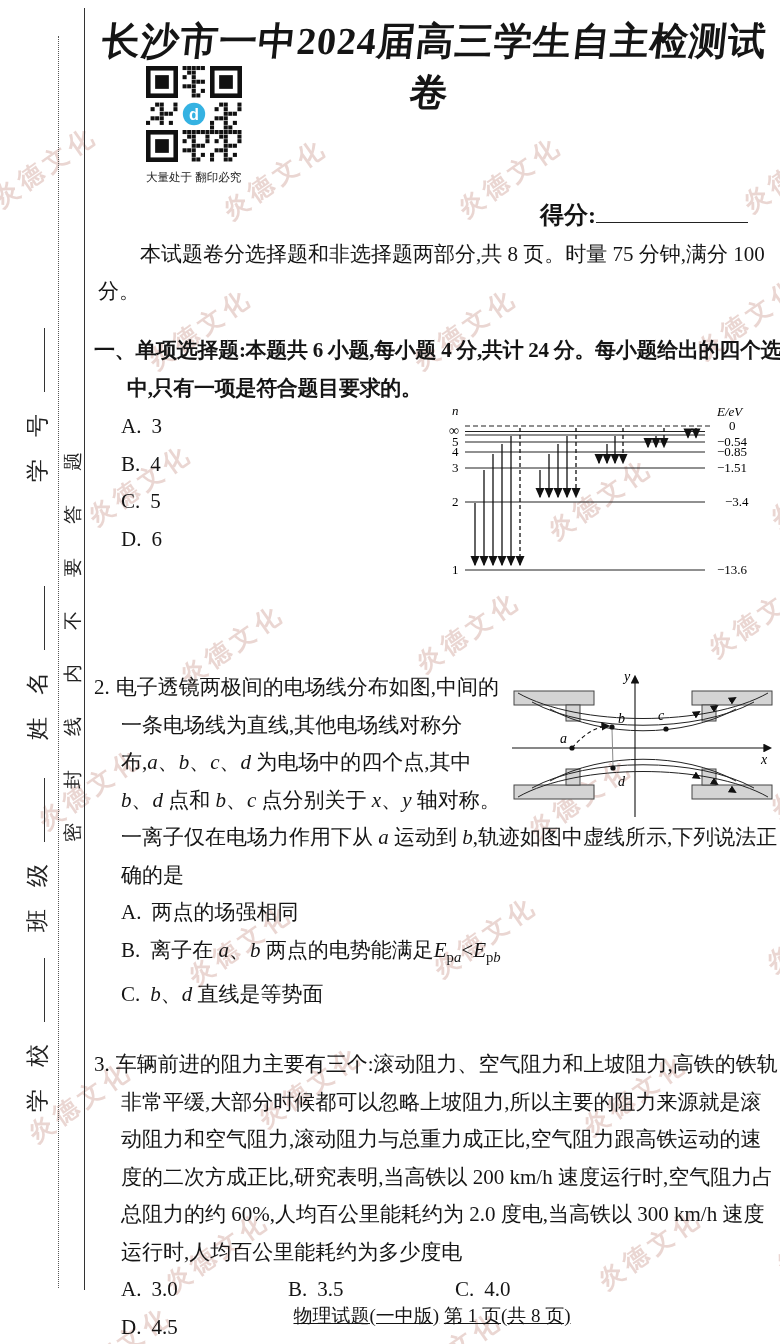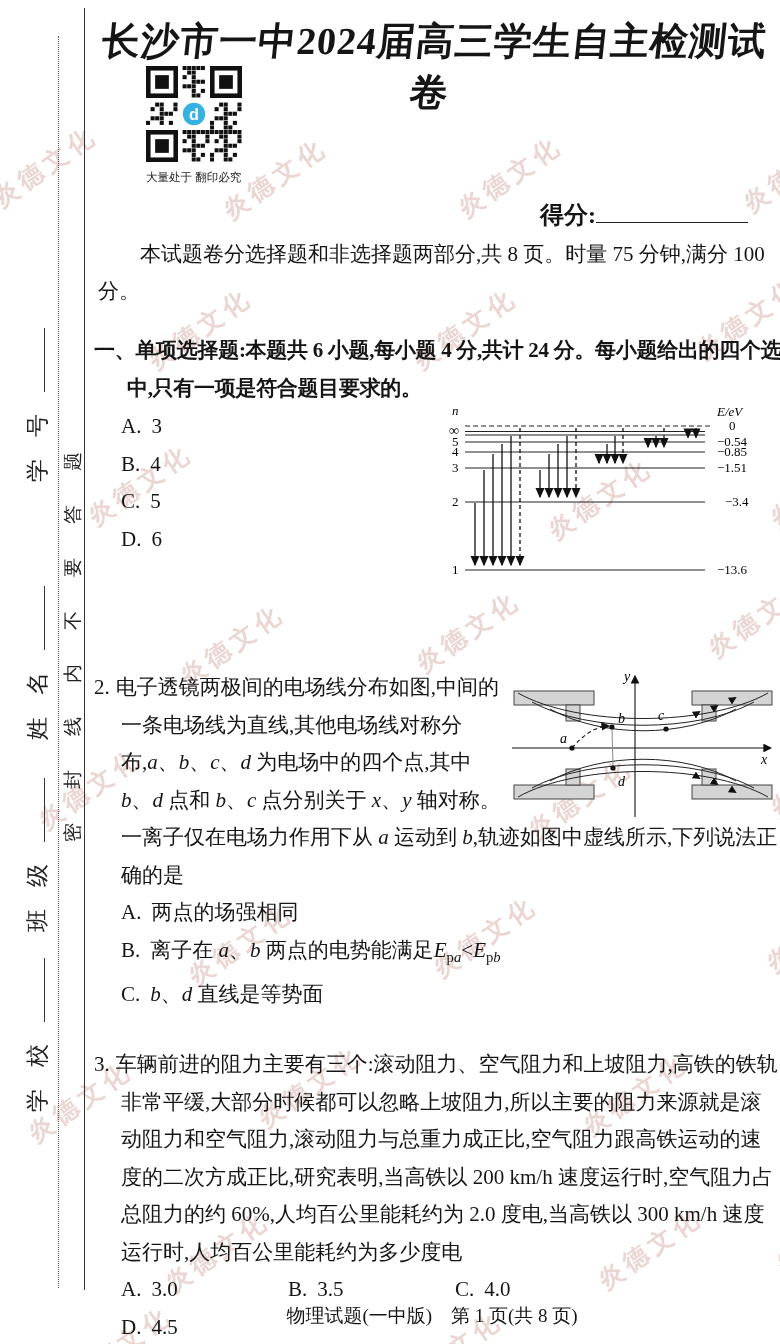--- a/index.html
+++ b/index.html
@@ -45,21 +45,21 @@
   #q1{top:408px;}
   #q2{top:669px;}
   #q3{top:1046px;}
   .fig1{float:right;width:335px;height:190px;margin:-6px 0 0 6px;}
   .fig2{float:right;width:272px;height:150px;margin:-4px 0 0 6px;}
   figure{padding:0;border:0;}
   svg{overflow:visible;}
   .svg-serif{font-family:"Liberation Serif","DejaVu Serif",serif;}
   
   .footer{position:absolute;left:84px;right:0;top:1303px;text-align:center;font-size:19px;}
-  .footer span{margin:0 7px;}
+  .footer span{margin:0 0;text-decoration:underline;}
   i{font-style:italic;}
   sub{font-size:70%;}
 </style>
 </head>
 <body>
 
 <div class="page">
 
   <div id="wm-layer">
       <span class="wm" style="left: -15px; top: 150px; color: rgba(202, 152, 142, 0.4);">炎德文化</span>

